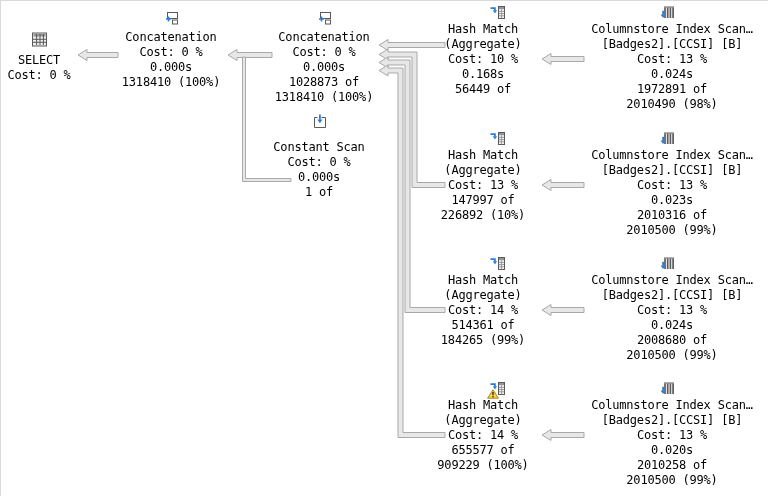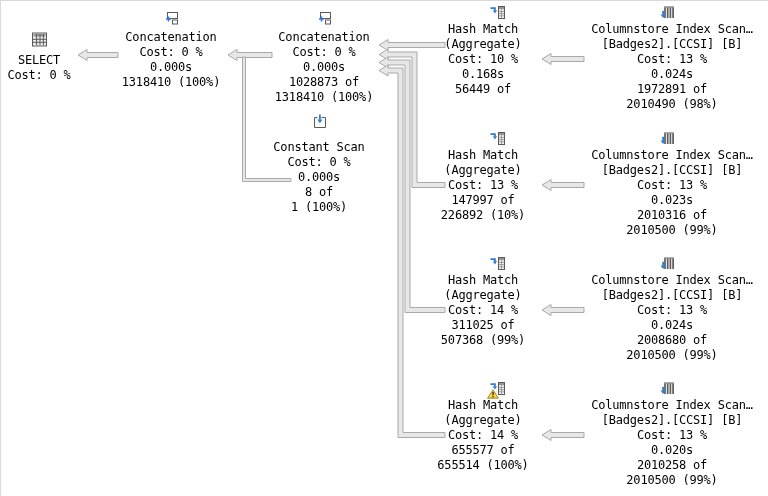--- a/index.html
+++ b/index.html
@@ -84,22 +84,21 @@
 
   <div class="node" style="left:209px;top:140px;">
     <svg class="icon" style="left:102px;top:-27px;" width="17" height="17">
       <path class="gry-s" d="M3.5 4.5 h3 M10.5 4.5 h4 M3.5 4.5 v10 h11 v-10"></path>
       <rect x="8" y="1.5" width="1.8" height="5.2" class="blu-f"></rect>
       <path class="blu-f" d="M6.3 6.4 h5.2 L8.9 10.2 z"></path>
     </svg>
     <div class="ln">Constant Scan</div>
     <div class="ln">Cost: 0 %</div>
     <div class="ln">0.000s</div>
-    <div class="ln">8 of</div>
-    <div class="ln">1 (100%)</div>
+    <div class="ln">1 of</div>
   </div>
 
   <div class="node" style="left:373px;top:22px;">
     <svg class="icon" style="left:116px;top:-18px;" width="17" height="17">
       <rect x="9.5" y="2.5" width="6" height="12" fill="#f2f2f2" stroke="#5a5a5a"></rect>
       <rect x="10" y="3" width="5" height="2.2" class="mid-f"></rect>
       <path class="mid-s" stroke-width="0.9" d="M10 7.4 h5 M10 9.6 h5 M10 11.8 h5 M12.5 5.4 v9"></path>
       <path class="blu-s" stroke-width="1.8" d="M1.5 4.2 h4.4 v2.4"></path>
       <path class="blu-f" d="M3.8 6.3 h4.3 L5.95 9.5 z"></path>
     </svg>
@@ -159,22 +158,22 @@
     <svg class="icon" style="left:116px;top:-18px;" width="17" height="17">
       <rect x="9.5" y="2.5" width="6" height="12" fill="#f2f2f2" stroke="#5a5a5a"></rect>
       <rect x="10" y="3" width="5" height="2.2" class="mid-f"></rect>
       <path class="mid-s" stroke-width="0.9" d="M10 7.4 h5 M10 9.6 h5 M10 11.8 h5 M12.5 5.4 v9"></path>
       <path class="blu-s" stroke-width="1.8" d="M1.5 4.2 h4.4 v2.4"></path>
       <path class="blu-f" d="M3.8 6.3 h4.3 L5.95 9.5 z"></path>
     </svg>
     <div class="ln">Hash Match</div>
     <div class="ln">(Aggregate)</div>
     <div class="ln">Cost: 14 %</div>
-    <div class="ln">311025 of</div>
-    <div class="ln">507368 (99%)</div>
+    <div class="ln">514361 of</div>
+    <div class="ln">184265 (99%)</div>
   </div>
 
   <div class="node" style="left:562px;top:273px;">
     <svg class="icon" style="left:97px;top:-18px;" width="17" height="17">
       <path class="gry-s" stroke-width="1.7" d="M6 3.5 v10.5 M8.7 3.5 v10.5 M11.4 3.5 v10.5 M14.1 3.5 v10.5"></path>
       <path class="gry-s" d="M5 3 h10"></path>
       <rect x="3.2" y="6.8" width="1.8" height="4" class="blu-f"></rect>
       <path class="blu-f" d="M1.5 10.4 h5.2 L4.1 14 z"></path>
     </svg>
     <div class="ln">Columnstore Index Scan…</div>
@@ -195,21 +194,21 @@
     </svg>
     <svg class="icon" style="left:114px;top:-9px;" width="12" height="10">
       <path class="wrn-f" d="M6 0.8 L11.4 9.2 H0.6 z"></path>
       <path d="M6 3 v3.2" stroke="#000" stroke-width="1.1" fill="none"></path>
       <circle cx="6" cy="7.8" r="0.7" fill="#000"></circle>
     </svg>
     <div class="ln">Hash Match</div>
     <div class="ln">(Aggregate)</div>
     <div class="ln">Cost: 14 %</div>
     <div class="ln">655577 of</div>
-    <div class="ln">655514 (100%)</div>
+    <div class="ln">909229 (100%)</div>
   </div>
 
   <div class="node" style="left:562px;top:398px;">
     <svg class="icon" style="left:97px;top:-18px;" width="17" height="17">
       <path class="gry-s" stroke-width="1.7" d="M6 3.5 v10.5 M8.7 3.5 v10.5 M11.4 3.5 v10.5 M14.1 3.5 v10.5"></path>
       <path class="gry-s" d="M5 3 h10"></path>
       <rect x="3.2" y="6.8" width="1.8" height="4" class="blu-f"></rect>
       <path class="blu-f" d="M1.5 10.4 h5.2 L4.1 14 z"></path>
     </svg>
     <div class="ln">Columnstore Index Scan…</div>

